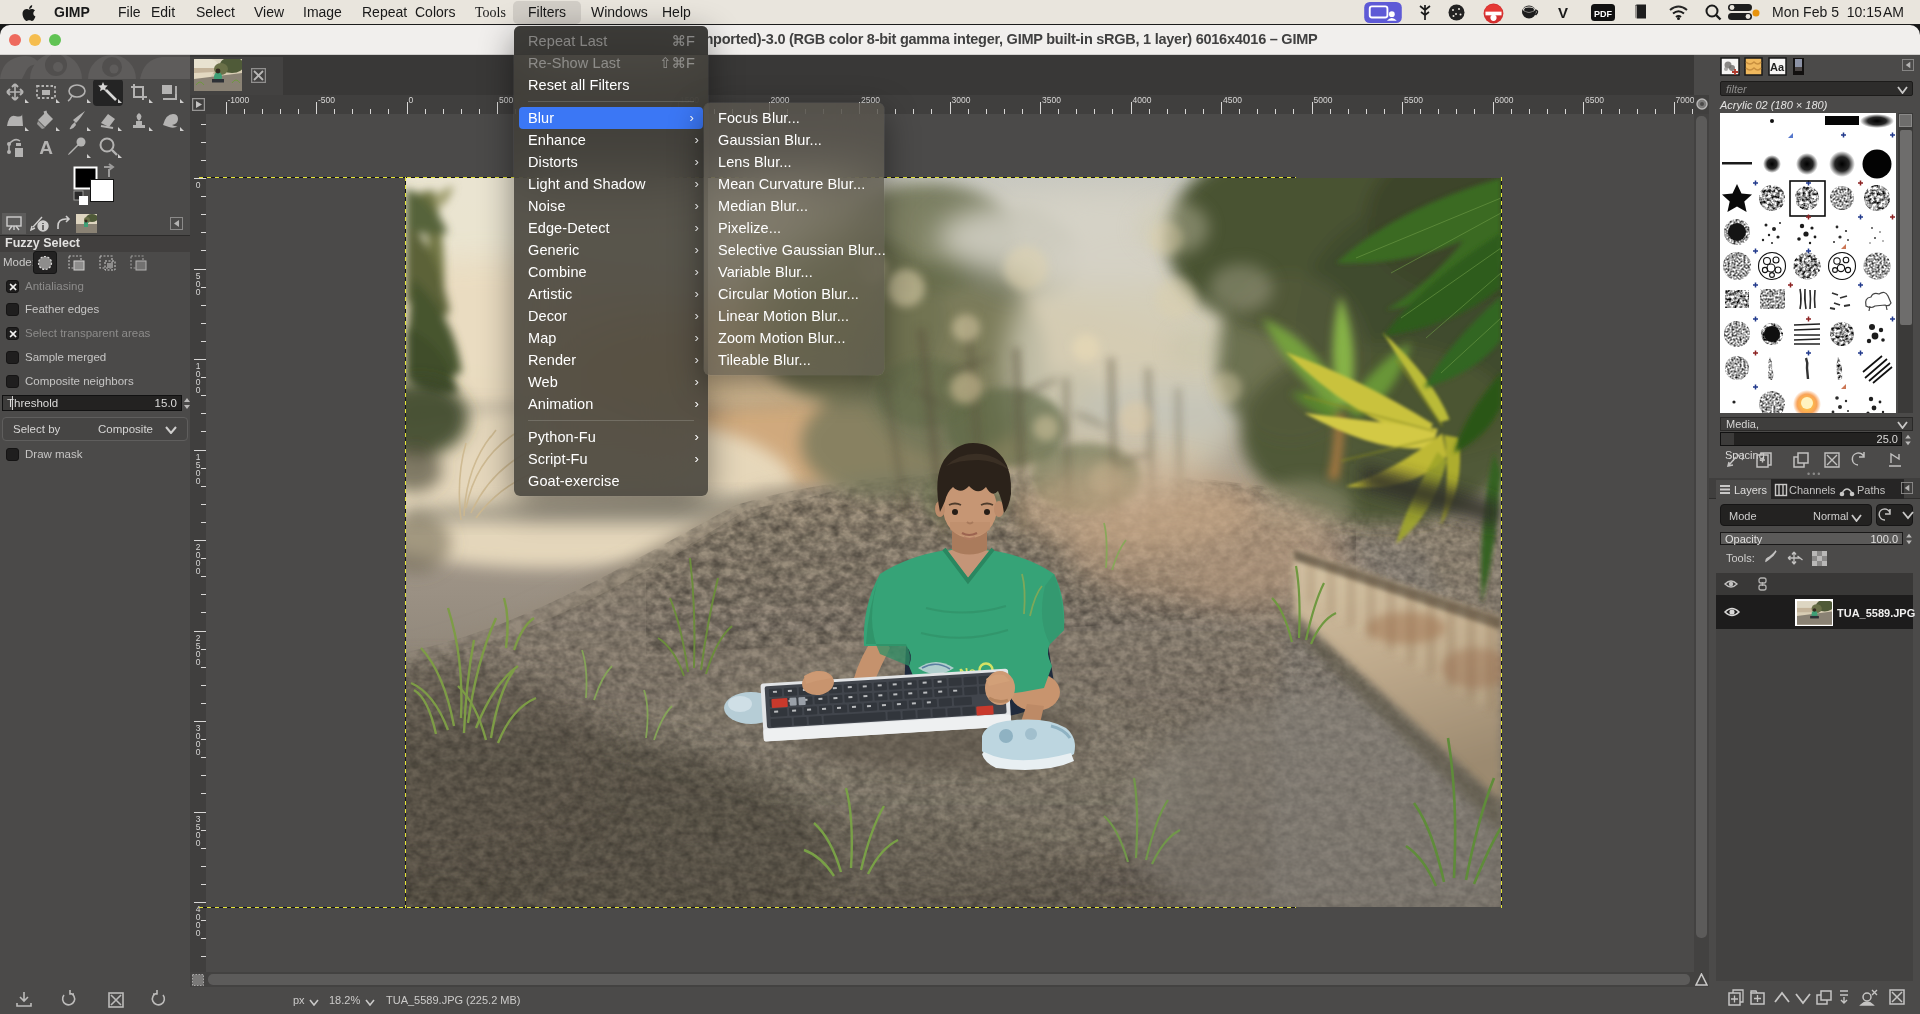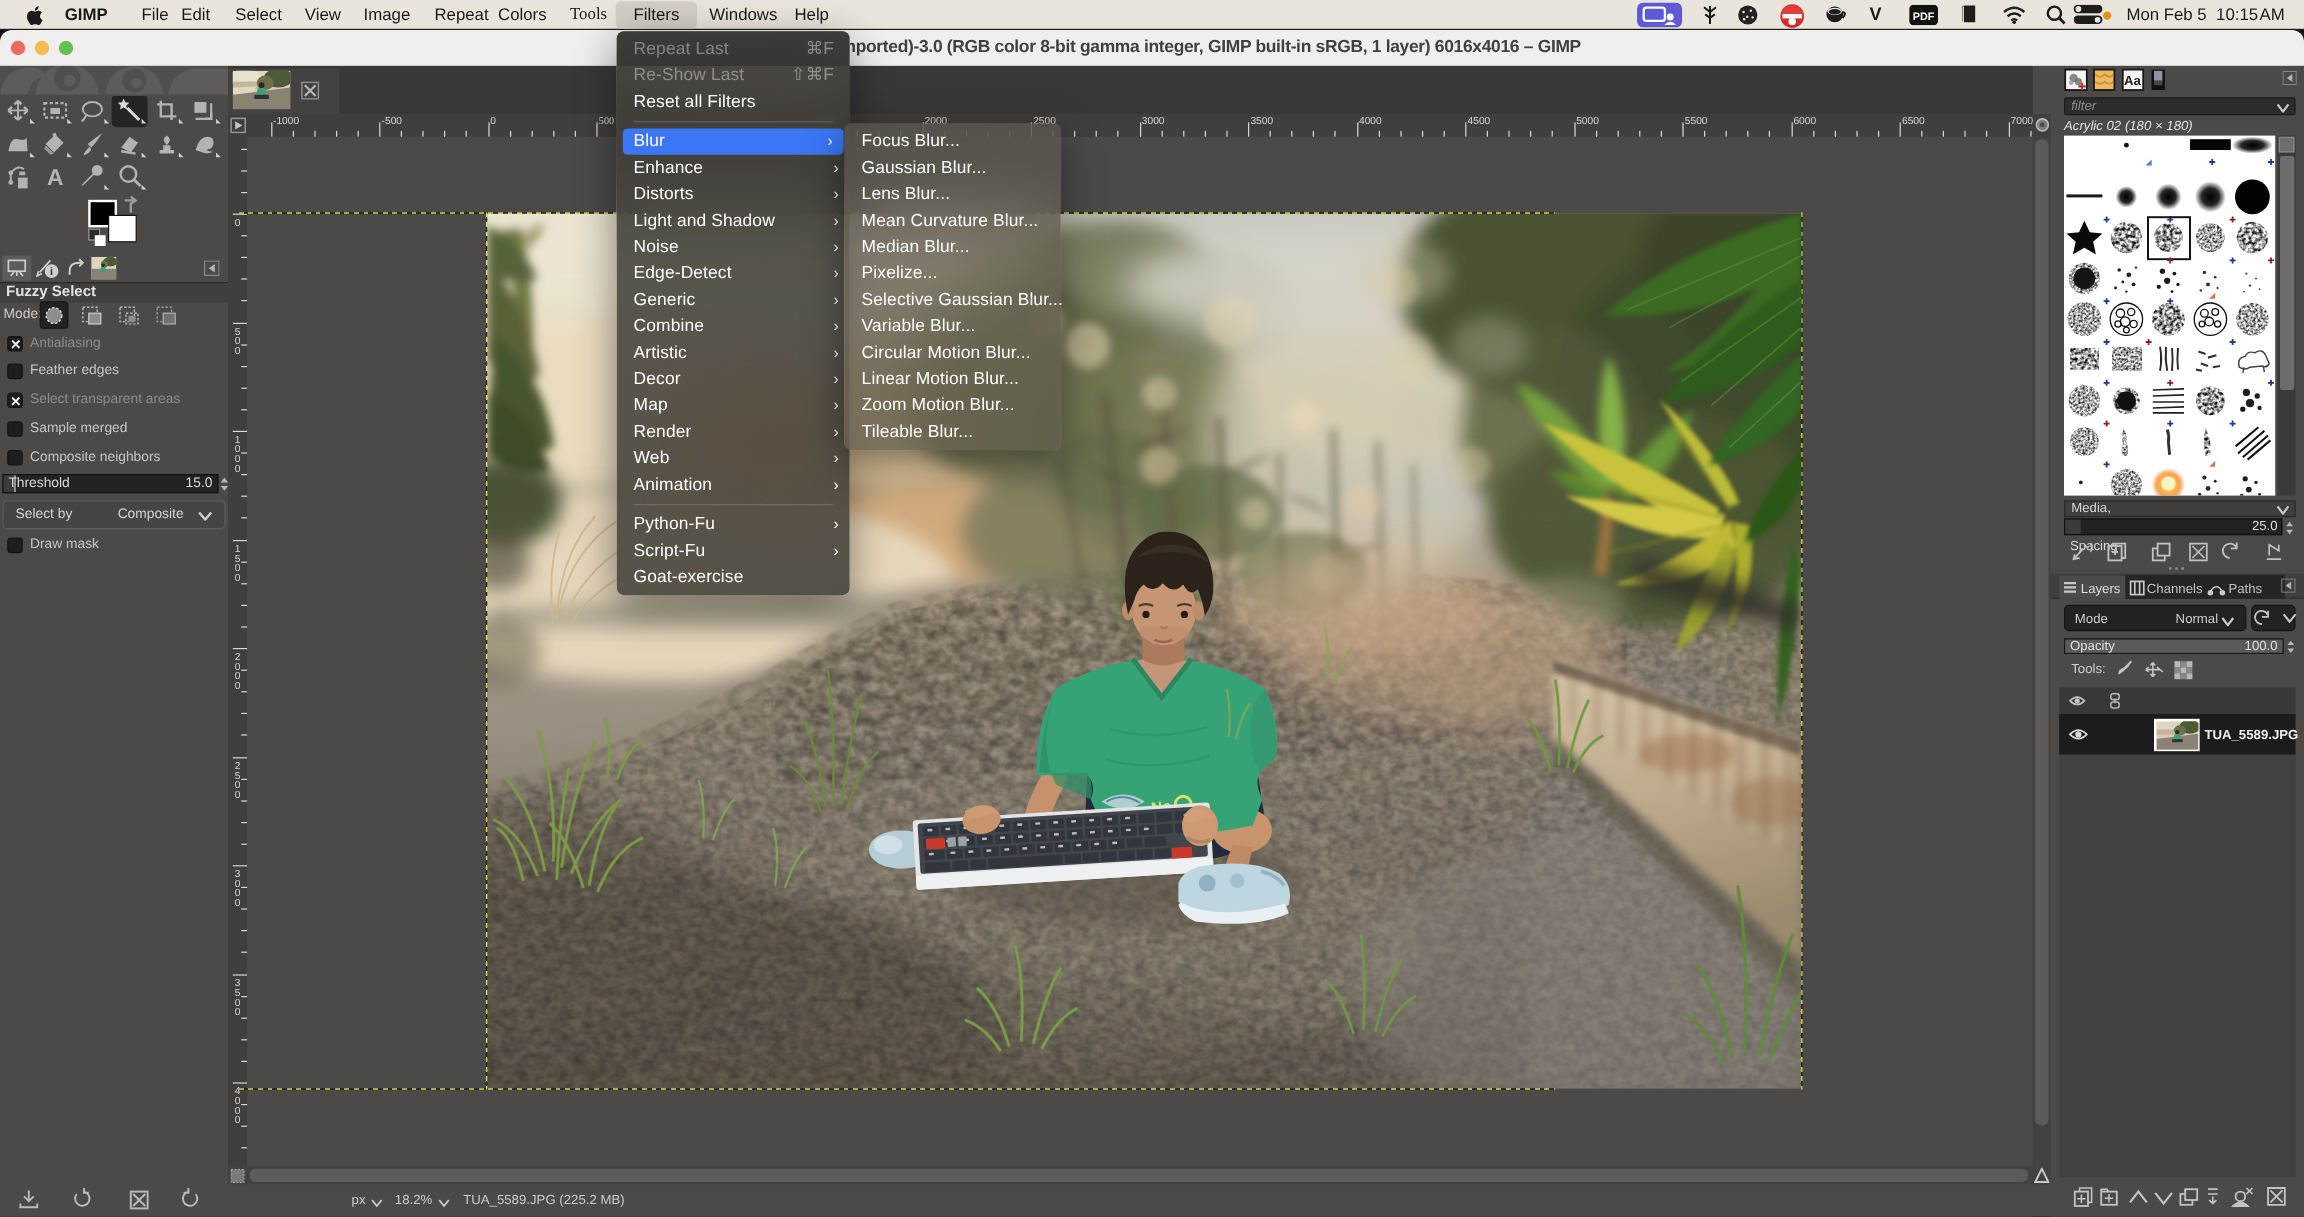--- a/index.html
+++ b/index.html
@@ -192,21 +192,21 @@
       <div class="rtickH" style="left:146.2px;top:14px;height:5px;"></div>
       <div class="rtickH" style="left:164.3px;top:14px;height:5px;"></div>
       <div class="rtickH" style="left:182.4px;top:14px;height:5px;"></div>
       <div class="rtickH" style="left:200.5px;top:7px;height:12px;"></div>
       <div class="rlabH" style="left:202.5px;">0</div>
       <div class="rtickH" style="left:218.6px;top:14px;height:5px;"></div>
       <div class="rtickH" style="left:236.7px;top:14px;height:5px;"></div>
       <div class="rtickH" style="left:254.8px;top:14px;height:5px;"></div>
       <div class="rtickH" style="left:272.9px;top:14px;height:5px;"></div>
       <div class="rtickH" style="left:291.0px;top:7px;height:12px;"></div>
-      <div class="rlabH" style="left:293.0px;font-family:Liberation Serif, serif;">500</div>
+      <div class="rlabH" style="left:293.0px;">500</div>
       <div class="rtickH" style="left:309.1px;top:14px;height:5px;"></div>
       <div class="rtickH" style="left:327.2px;top:14px;height:5px;"></div>
       <div class="rtickH" style="left:345.3px;top:14px;height:5px;"></div>
       <div class="rtickH" style="left:363.4px;top:14px;height:5px;"></div>
       <div class="rtickH" style="left:381.5px;top:7px;height:12px;"></div>
       <div class="rlabH" style="left:383.5px;">1000</div>
       <div class="rtickH" style="left:399.6px;top:14px;height:5px;"></div>
       <div class="rtickH" style="left:417.7px;top:14px;height:5px;"></div>
       <div class="rtickH" style="left:435.8px;top:14px;height:5px;"></div>
       <div class="rtickH" style="left:453.9px;top:14px;height:5px;"></div>

